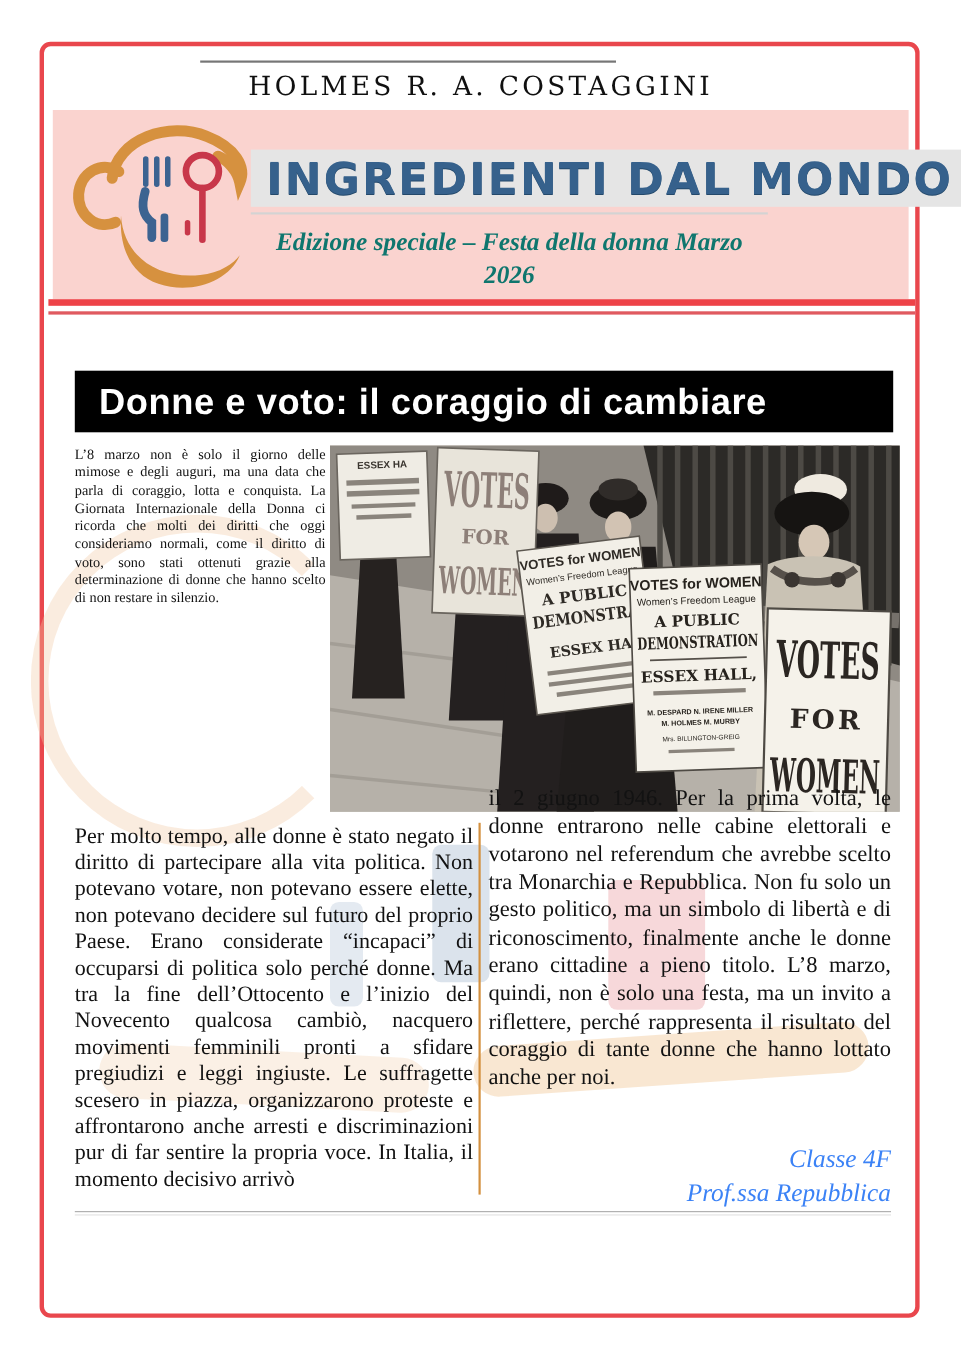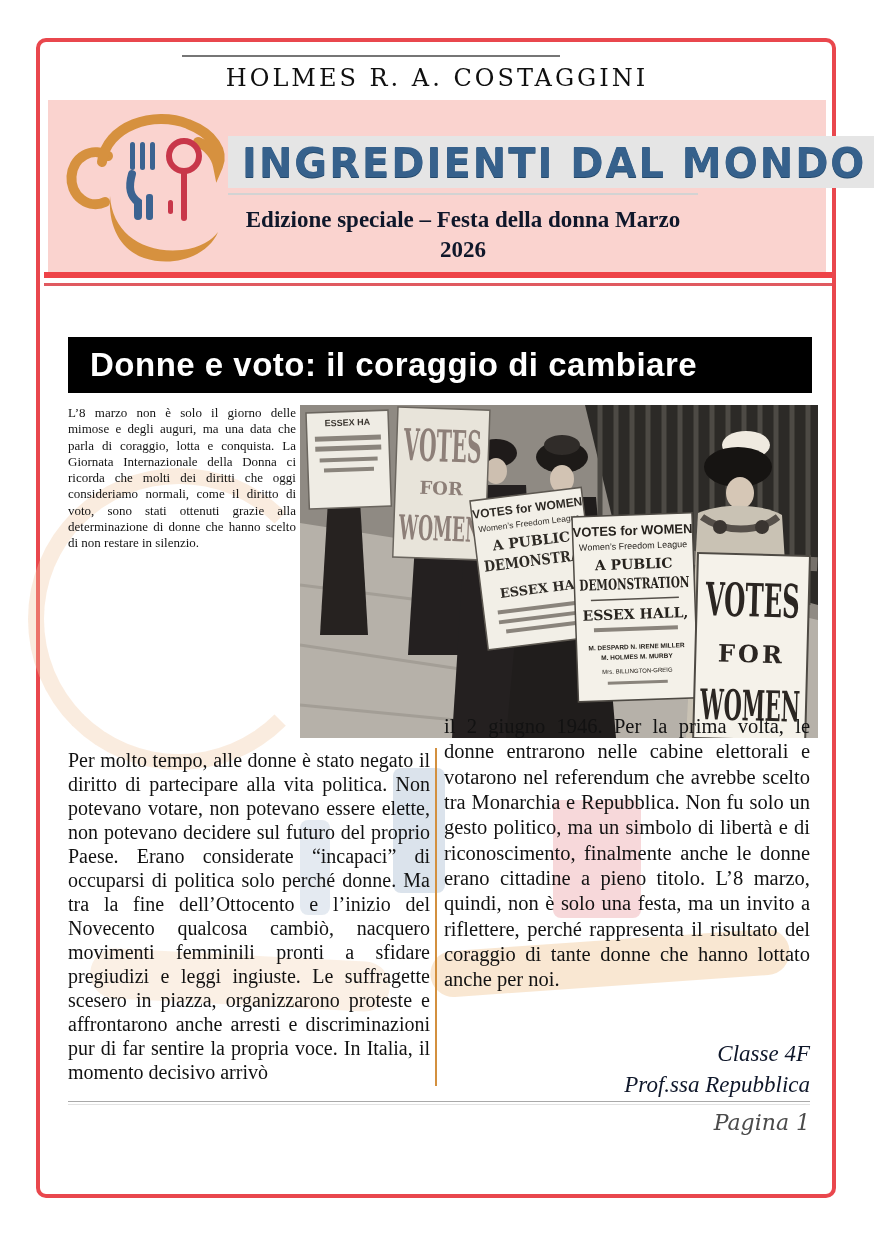--- a/index.html
+++ b/index.html
@@ -16,39 +16,39 @@
           font-family:"DejaVu Serif", serif;font-size:24px;letter-spacing:3px;color:#101010;}
 
   
   .banner{position:absolute;left:48px;top:100px;width:778px;height:172px;background:#FAD3CF;}
   .logo{position:absolute;left:10px;top:4px;width:205px;height:165px;}
   .masthead-text{position:absolute;left:180px;top:36px;width:470px;text-align:center;}
   .news-title{display:inline-block;background:#e5e5e5;padding:4px 14px 2px;
           font-family:"DejaVu Sans", sans-serif;font-weight:bold;font-size:40px;
           letter-spacing:2px;color:#36618C;text-shadow:0 1px 0 #24496b;white-space:nowrap;}
   .title-rule{height:2px;background:#d3d3d3;margin:5px 0 10px;}
-  .subtitle{font-family:"Liberation Serif", serif;font-weight:bold;
-          font-size:23px;line-height:1.3;color:#0f172a;}
+  .subtitle{font-family:"Liberation Serif", serif;font-style:italic;font-weight:bold;
+          font-size:23px;line-height:1.3;color:#0f766e;}
 
   .redline-thick{position:absolute;left:44px;top:272px;width:788px;height:6px;background:#EE4348;}
   .redline-thin{position:absolute;left:44px;top:283px;width:788px;height:3px;background:#E05A60;}
 
   
   .headline{position:absolute;left:68px;top:337px;width:722px;height:56px;background:#000000;
             color:#ffffff;font-family:"Liberation Sans", sans-serif;font-weight:bold;
             font-size:33px;line-height:56px;padding-left:22px;letter-spacing:.5px;}
 
   
   .body-text{font-size:13px;line-height:1.25;text-align:justify;color:#121212;}
   .col1a{position:absolute;left:68px;top:405px;width:228px;z-index:2;}
   .col1b{position:absolute;left:68px;top:748px;width:362px;z-index:2;font-size:20px;line-height:1.2;}
   .col2 {position:absolute;left:444px;top:714px;width:366px;z-index:2;font-size:20.5px;line-height:1.235;}
   .divider{position:absolute;left:435px;top:748px;width:2px;height:338px;background:#D3903F;z-index:2;}
   .signature{position:absolute;left:444px;top:1038px;width:366px;text-align:right;z-index:2;
-             font-style:italic;font-size:23px;line-height:1.35;color:#0f172a;}
+             font-style:italic;font-size:23px;line-height:1.35;color:#3b82f6;}
 
   .photo{position:absolute;left:300px;top:405px;width:518px;height:333px;z-index:2;
          background:#b9b4ac;overflow:hidden;}
 
   
   .footer-rule{position:absolute;left:68px;top:1101px;width:742px;height:2px;
                border-top:1px solid #a9a9a9;border-bottom:1px solid #e2e2e2;}
   .page-num{position:absolute;left:480px;top:1110px;width:330px;text-align:right;
             font-family:"DejaVu Serif", serif;font-style:italic;font-size:22px;color:#4b4b4b;}
 
@@ -232,15 +232,14 @@
   <div class="col1b body-text">Per molto tempo, alle donne è stato negato il diritto di partecipare alla vita politica. Non potevano votare, non potevano essere elette, non potevano decidere sul futuro del proprio Paese. Erano considerate “incapaci” di occuparsi di politica solo perché donne. Ma tra la fine dell’Ottocento e l’inizio del Novecento qualcosa cambiò, nacquero movimenti femminili pronti a sfidare pregiudizi e leggi ingiuste. Le suffragette scesero in piazza, organizzarono proteste e affrontarono anche arresti e discriminazioni pur di far sentire la propria voce. In Italia, il momento decisivo arrivò</div>
   <div class="divider"></div>
   <div class="col2 body-text">il 2 giugno 1946. Per la prima volta, le donne entrarono nelle cabine elettorali e votarono nel referendum che avrebbe scelto tra Monarchia e Repubblica. Non fu solo un gesto politico, ma un simbolo di libertà e di riconoscimento, finalmente anche le donne erano cittadine a pieno titolo. L’8 marzo, quindi, non è solo una festa, ma un invito a riflettere, perché rappresenta il risultato del coraggio di tante donne che hanno lottato anche per noi.</div>
 
   <div class="signature">
     <div>Classe 4F</div>
     <div>Prof.ssa Repubblica</div>
   </div>
 
   <div class="footer-rule"></div>
-  <div class="page-num">Pagina 1</div>
 
 </div>
 
 </body></html>

